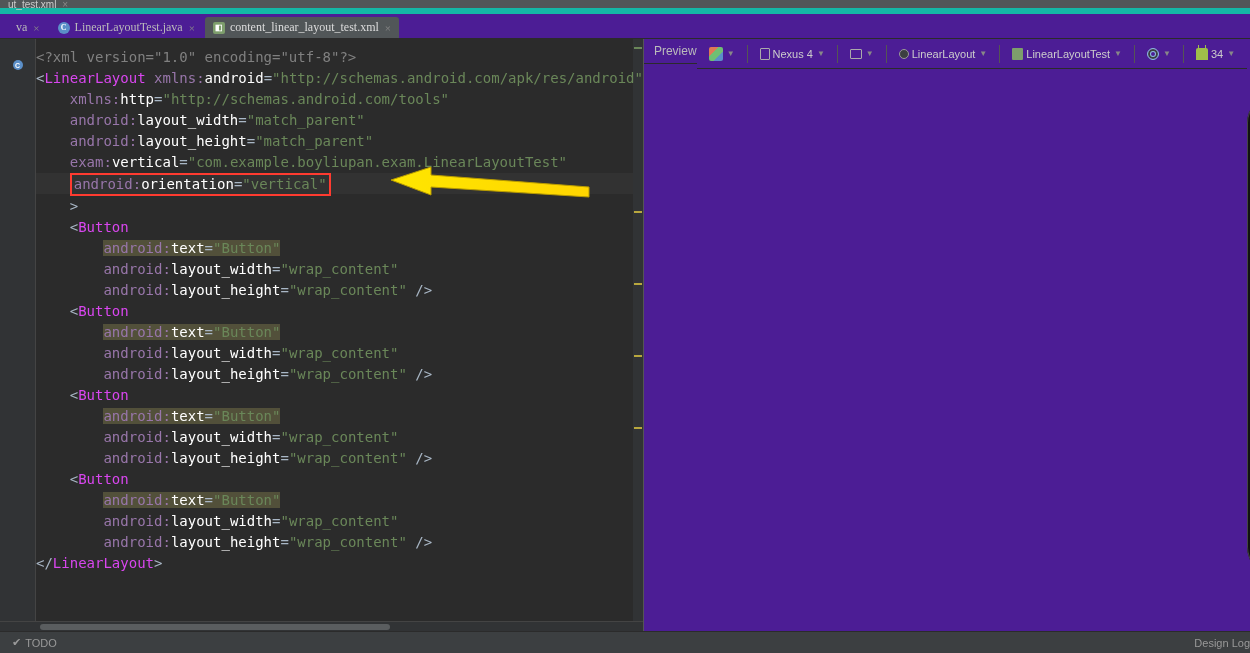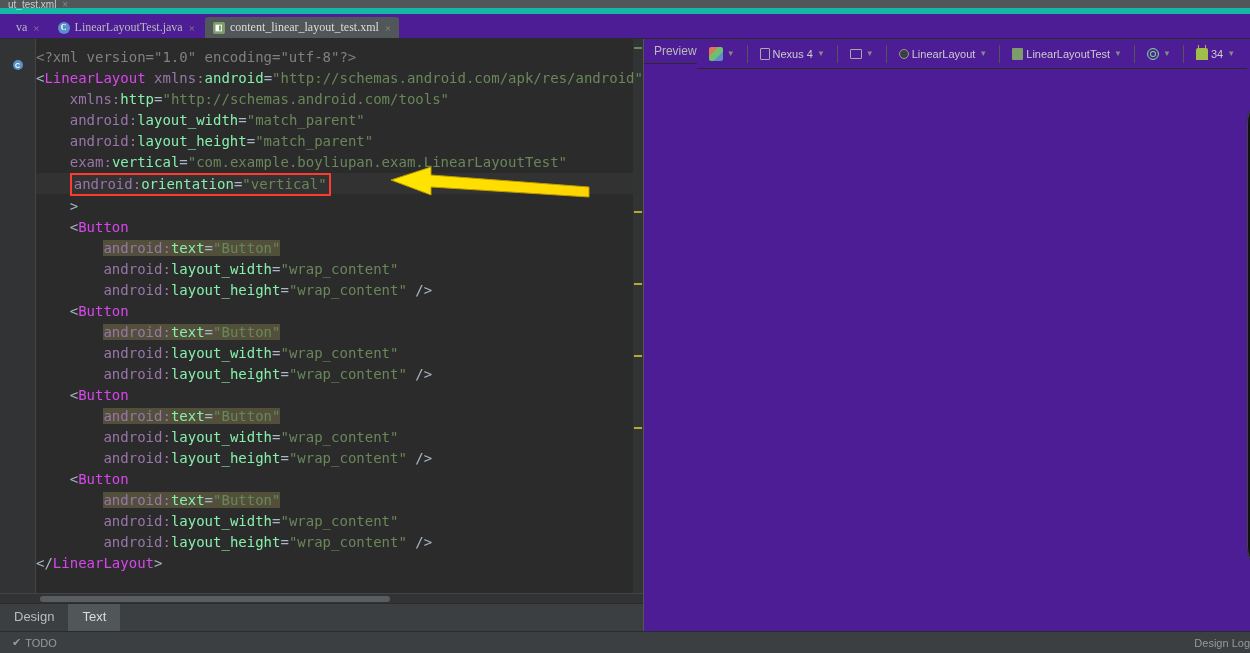--- a/index.html
+++ b/index.html
@@ -19,21 +19,21 @@
   .preview-col { flex: 1; display: flex; flex-direction: row; background: #4c1d95; }
 
   .editor-area { display: flex; flex: 1 1 auto; min-height: 0; position: relative; }
   .gutter { width: 36px; background: #313335; border-right: 1px solid #444; padding-top: 8px; display:flex; flex-direction:column; align-items:center; gap:2px; }
   .gutter .fold-root { width:10px; height:10px; background:#5b8fc8; border-radius:50%; color:#fff; font-size:7px; display:flex; align-items:center; justify-content:center; font-weight:bold; }
   .gutter .fold { color:#777; font-size:10px; }
 
   .codewrap { flex:1; overflow:hidden; position:relative; padding: 8px 0 8px 0; }
   pre.code { font-family: "Consolas","DejaVu Sans Mono",monospace; font-size: 14px; line-height: 21px; color: #A9B7C6; white-space: pre; }
   .c-tag { color: #d946ef; }
-  .c-attr { color: #86efac; }
+  .c-attr { color: #ffffff; }
   .c-ns { color: #9876AA; }
   .c-str { color: #6A8759; }
   .c-decl { color: #808080; }
   .c-eq { color: #A9B7C6; }
   .c-warn { background: #52503A; }
   .hl-line { position:absolute; left:0; right:0; height:21px; background:#323232; z-index:0; }
   pre.code span { position:relative; z-index:1; }
 
   .hl-box { border: 2px solid #ff3b30; padding: 0 2px; display:inline-block; line-height:19px; }
 
@@ -163,24 +163,20 @@
           <div class="err-mark grn" style="top:8px;"></div>
           <div class="err-mark yel" style="top:172px;"></div>
           <div class="err-mark yel" style="top:244px;"></div>
           <div class="err-mark yel" style="top:316px;"></div>
           <div class="err-mark yel" style="top:388px;"></div>
         </div>
       </div>
       <div class="scroll-h">
           <div class="thumb"></div>
         </div>
-      <div class="editor-bottom">
-        <div class="mode-tab">Design</div>
-        <div class="mode-tab active">Text</div>
-      </div>
     </div>
 
     <div class="preview-col">
       <div class="preview-header">Preview</div>
       <div class="preview-toolbar">
         <div class="pv-item">
             <span class="pv-icon ico-palette"></span>
             <span class="drop">▼</span>
           </div>
         <div class="pv-sep"></div>

